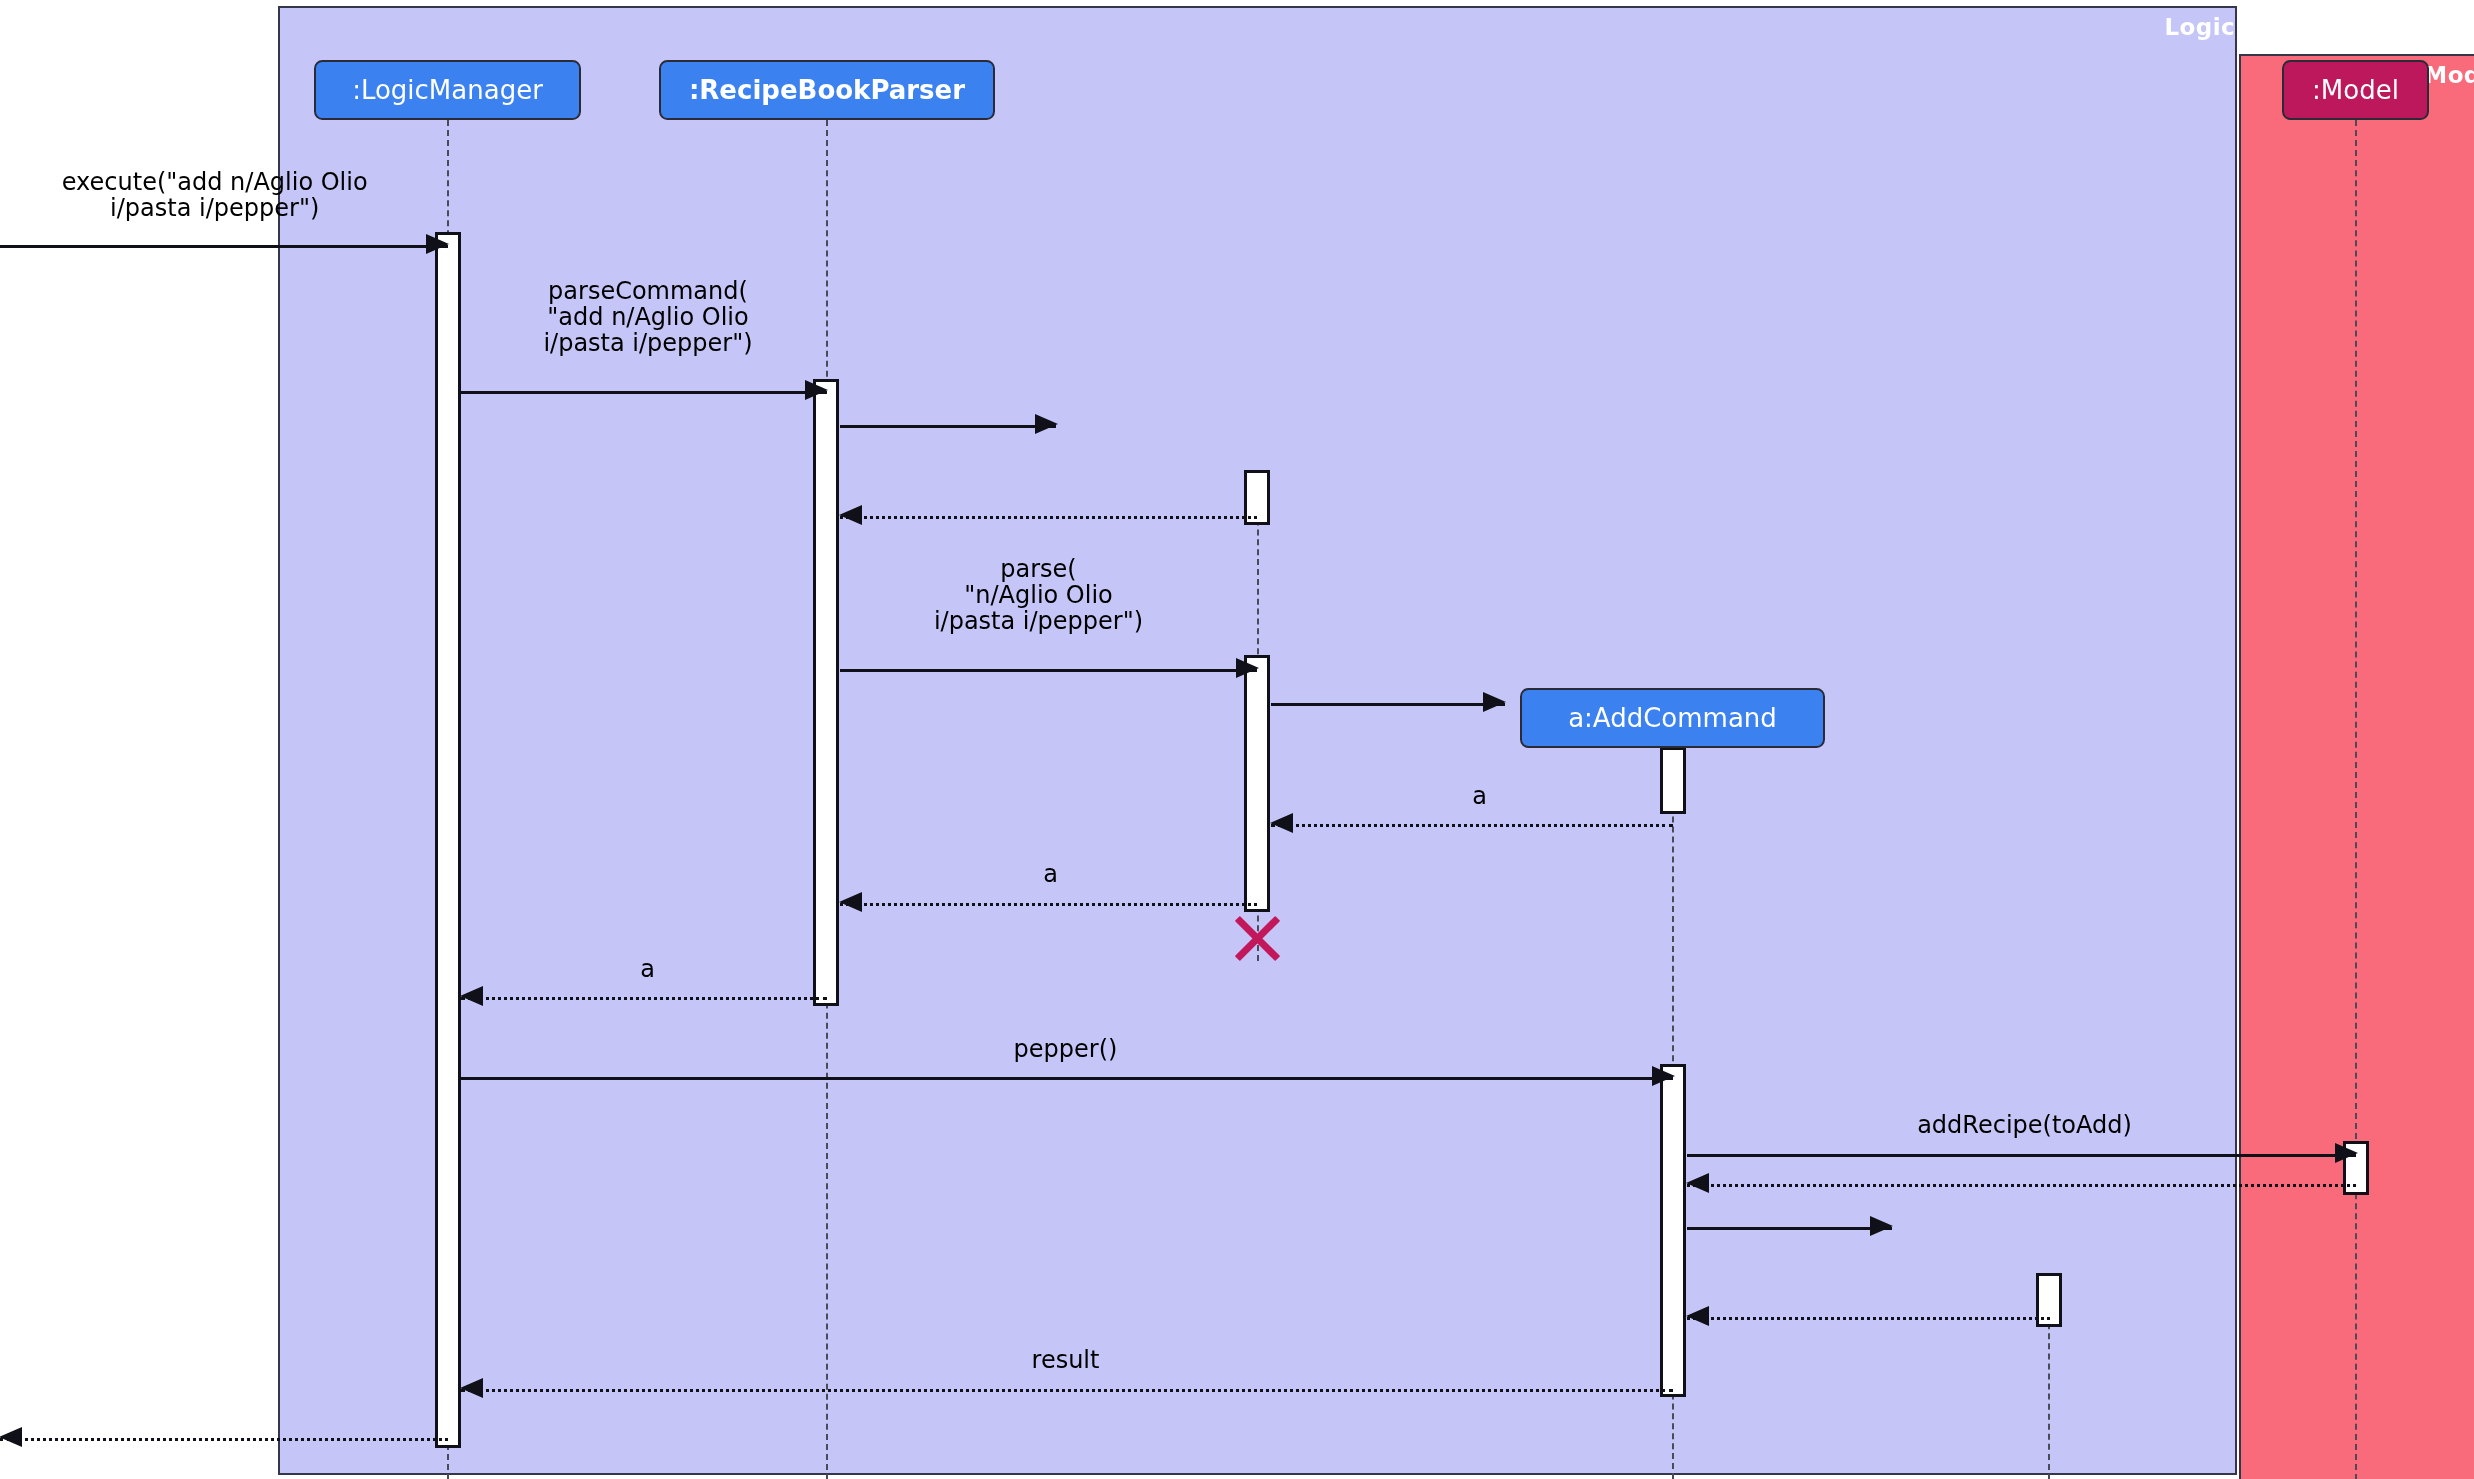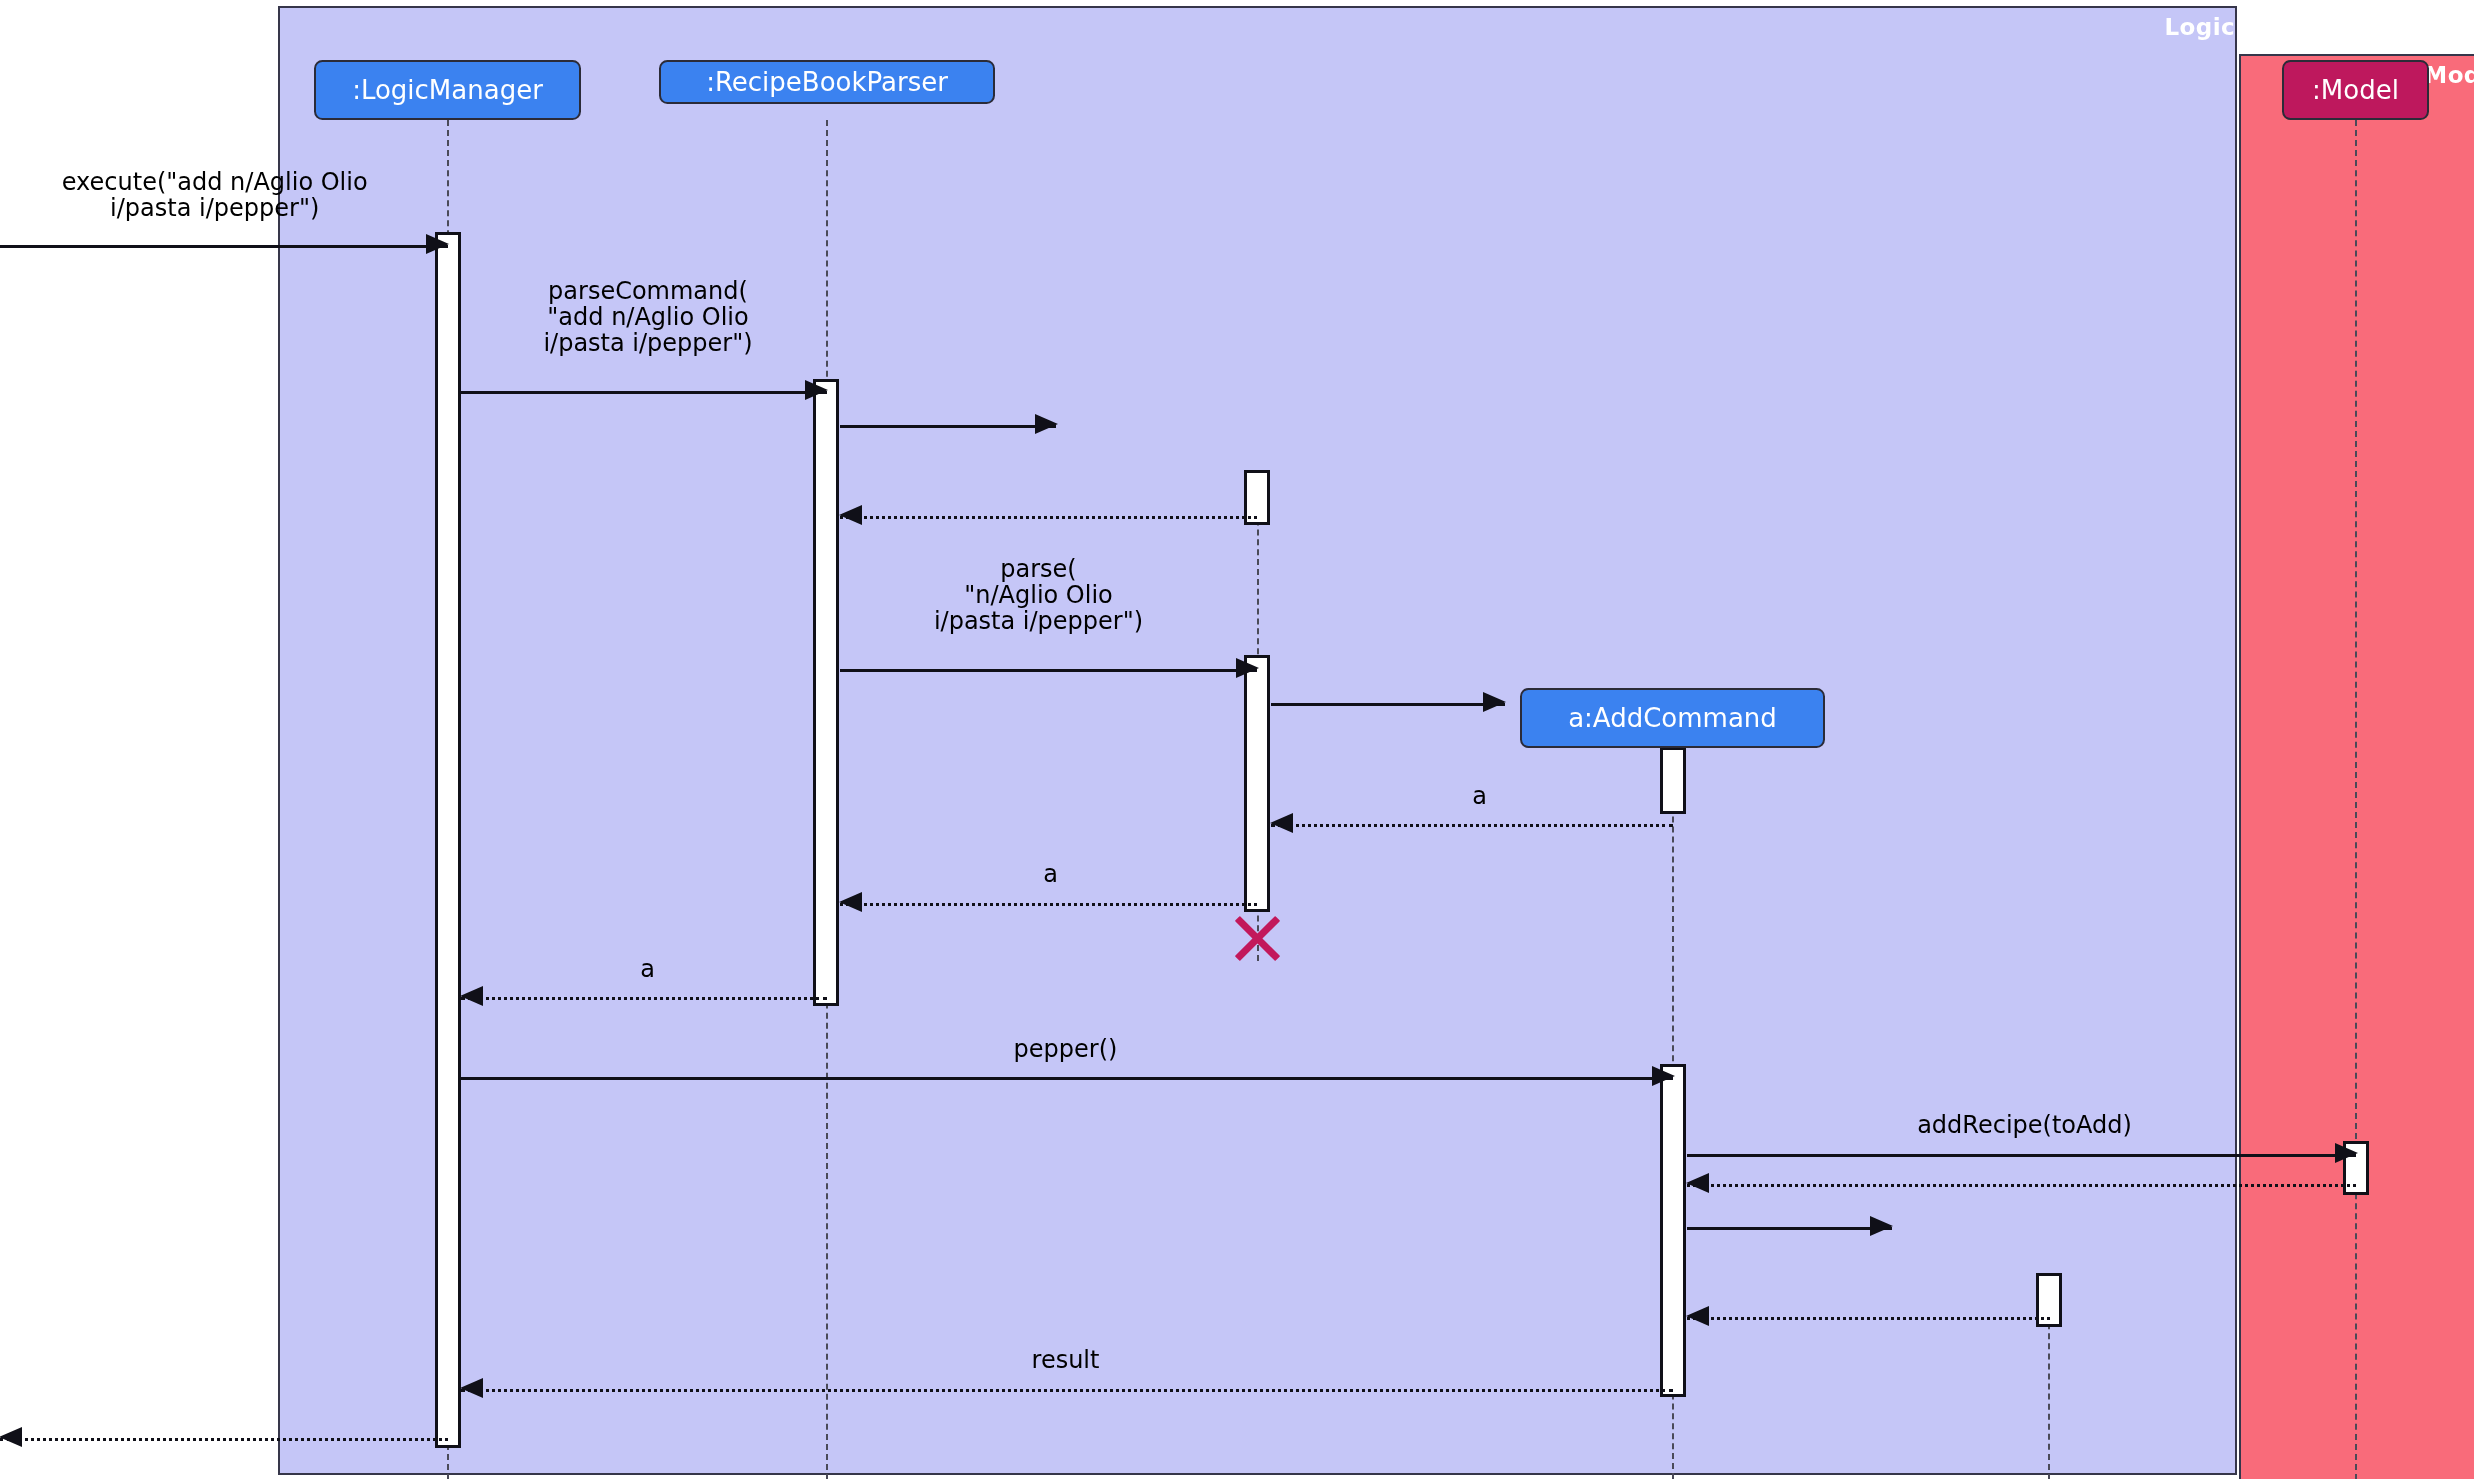--- a/index.html
+++ b/index.html
@@ -143,21 +143,21 @@
       <div class="line"></div>
       <div class="arrowhead left" style="top: -10.7px; left: -1.5px;"></div>
     </div>
     <div class="destroy" style="left: 1232px; top: 912px;">
       <span class="a" style="background: rgb(194, 24, 91);"></span>
       <span class="b" style="background: rgb(194, 24, 91);"></span>
     </div>
     <div class="participant" style="left: 314px; top: 60px; width: 267px; height: 60px; background: rgb(59, 130, 240); border-color: rgb(43, 43, 56);">
       <span>:LogicManager</span>
     </div>
-    <div class="participant" style="left: 659px; top: 60px; width: 336px; height: 44px; background: rgb(59, 130, 240); border-color: rgb(43, 43, 56);">
+    <div class="participant" style="left: 659px; top: 60px; width: 336px; height: 60px; background: rgb(59, 130, 240); border-color: rgb(43, 43, 56); font-weight: bold;">
       <span>:RecipeBookParser</span>
     </div>
     <div class="participant" style="left: 1520px; top: 688px; width: 305px; height: 60px; background: rgb(59, 130, 240); border-color: rgb(43, 43, 56);">
       <span>a:AddCommand</span>
     </div>
     <div class="participant" style="left: 2282px; top: 60px; width: 147px; height: 60px; background: #be185d; border-color: rgb(43, 43, 56);">
       <span>:Model</span>
     </div>
   </div>
 

